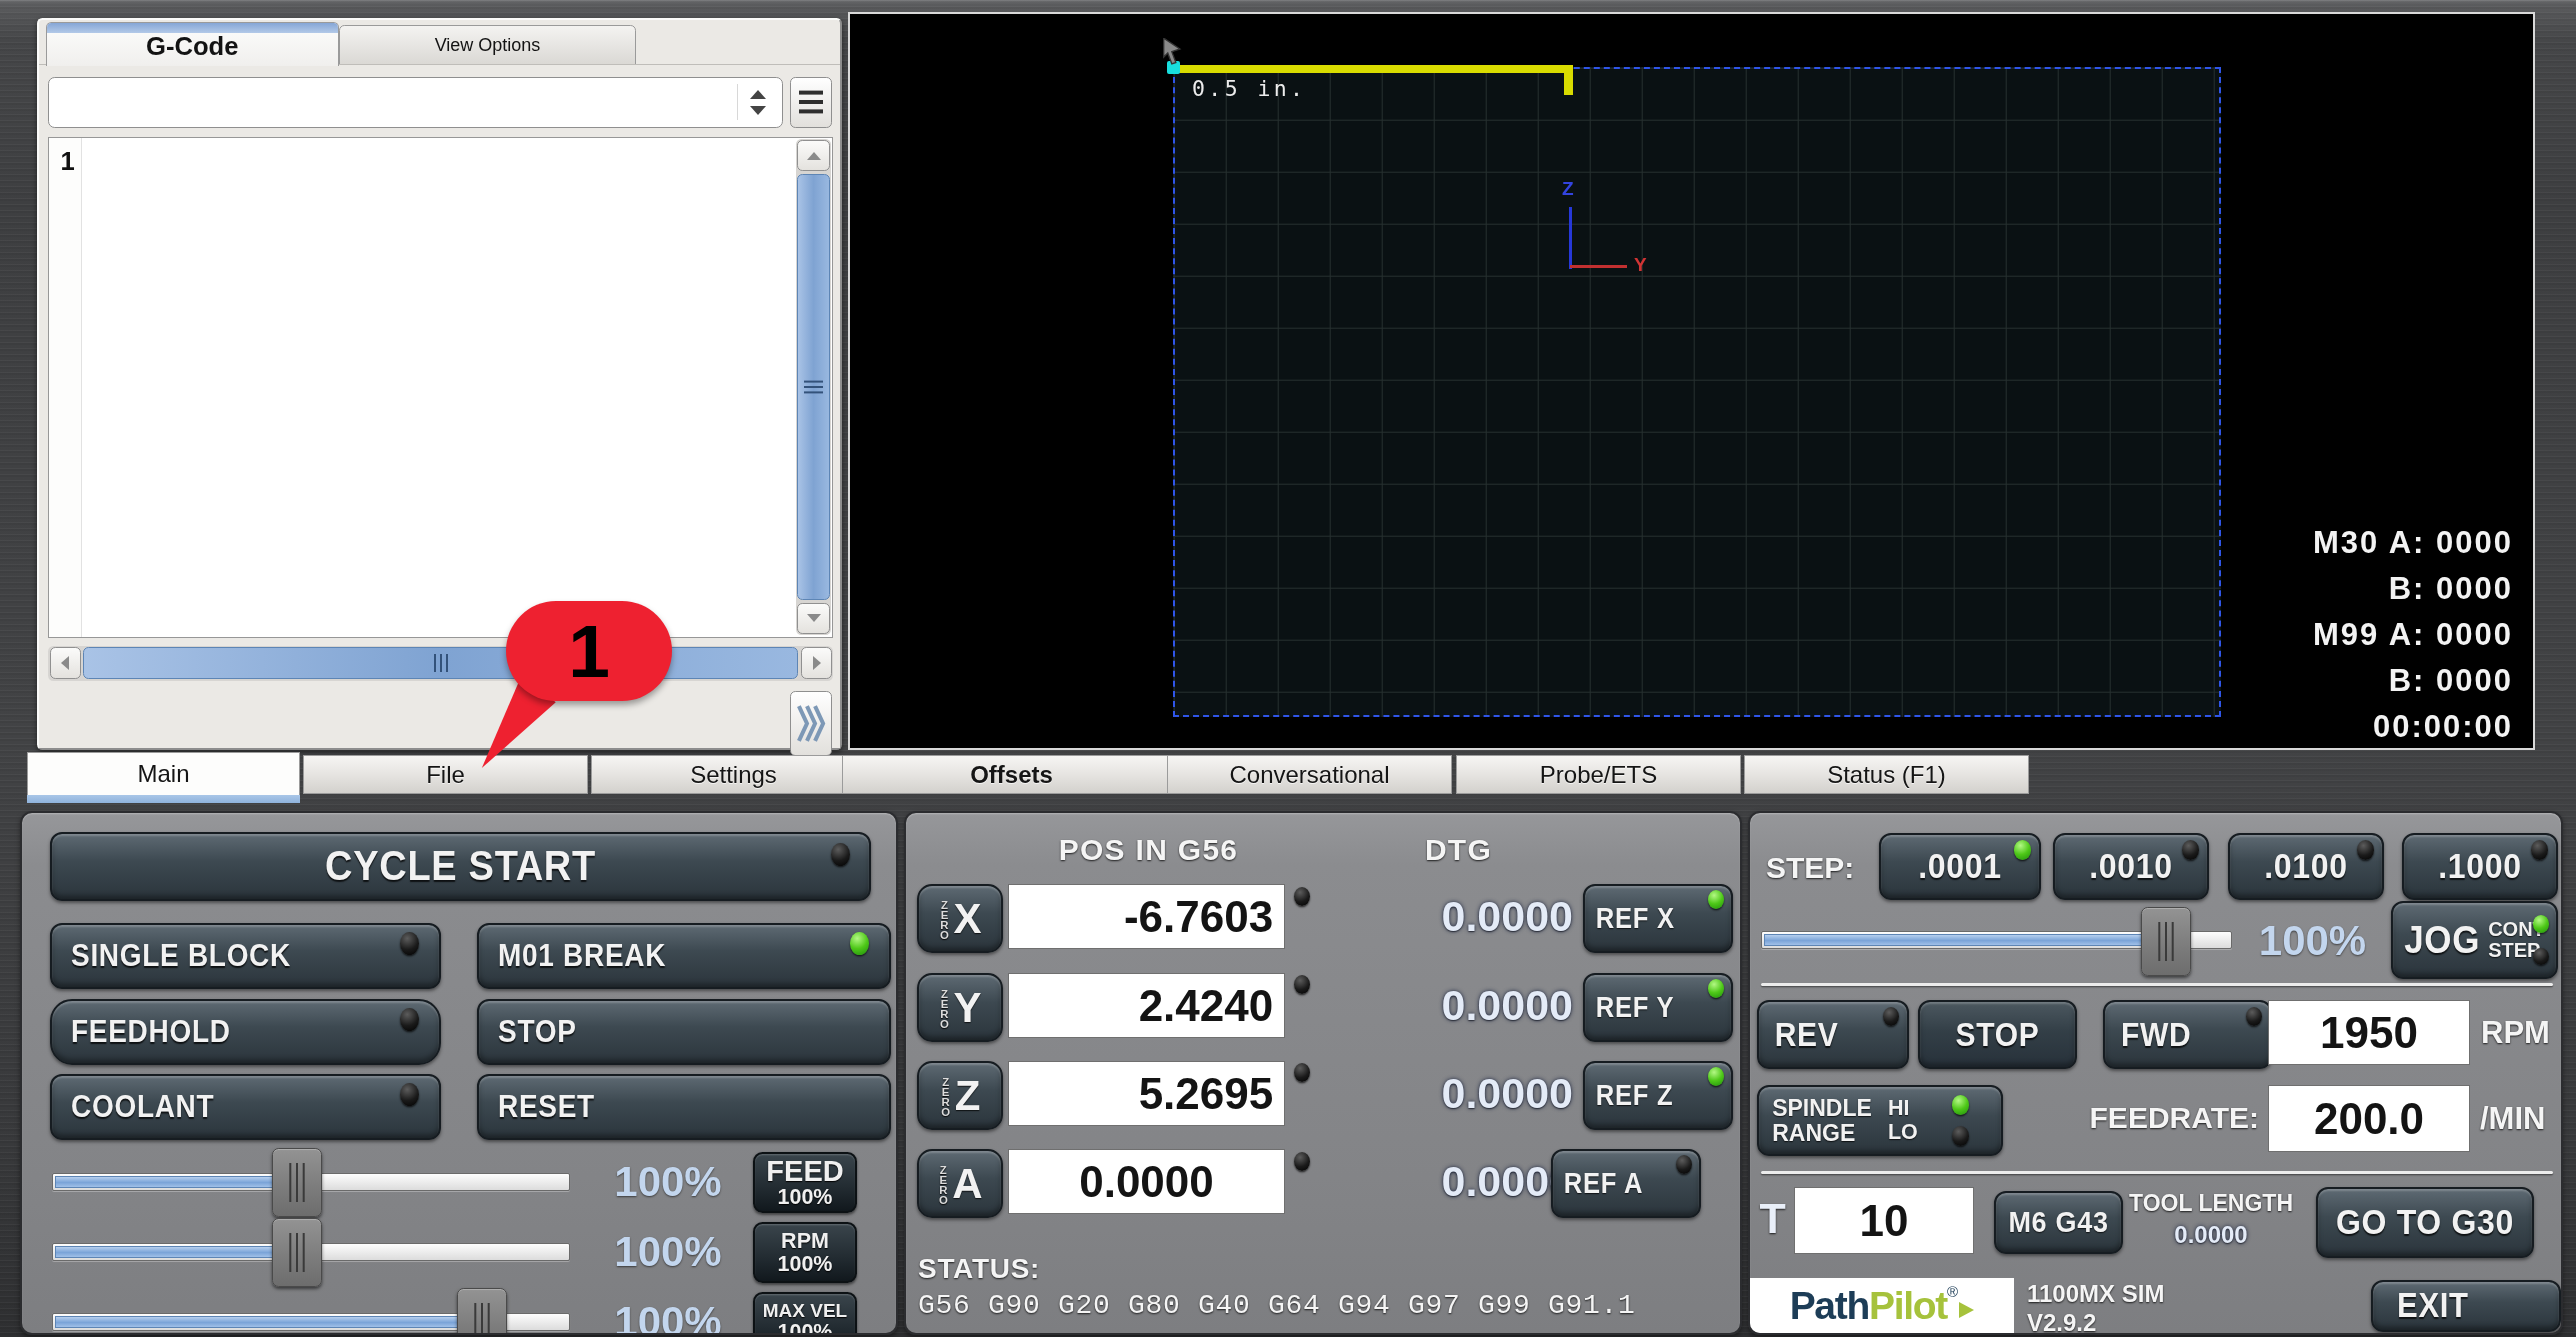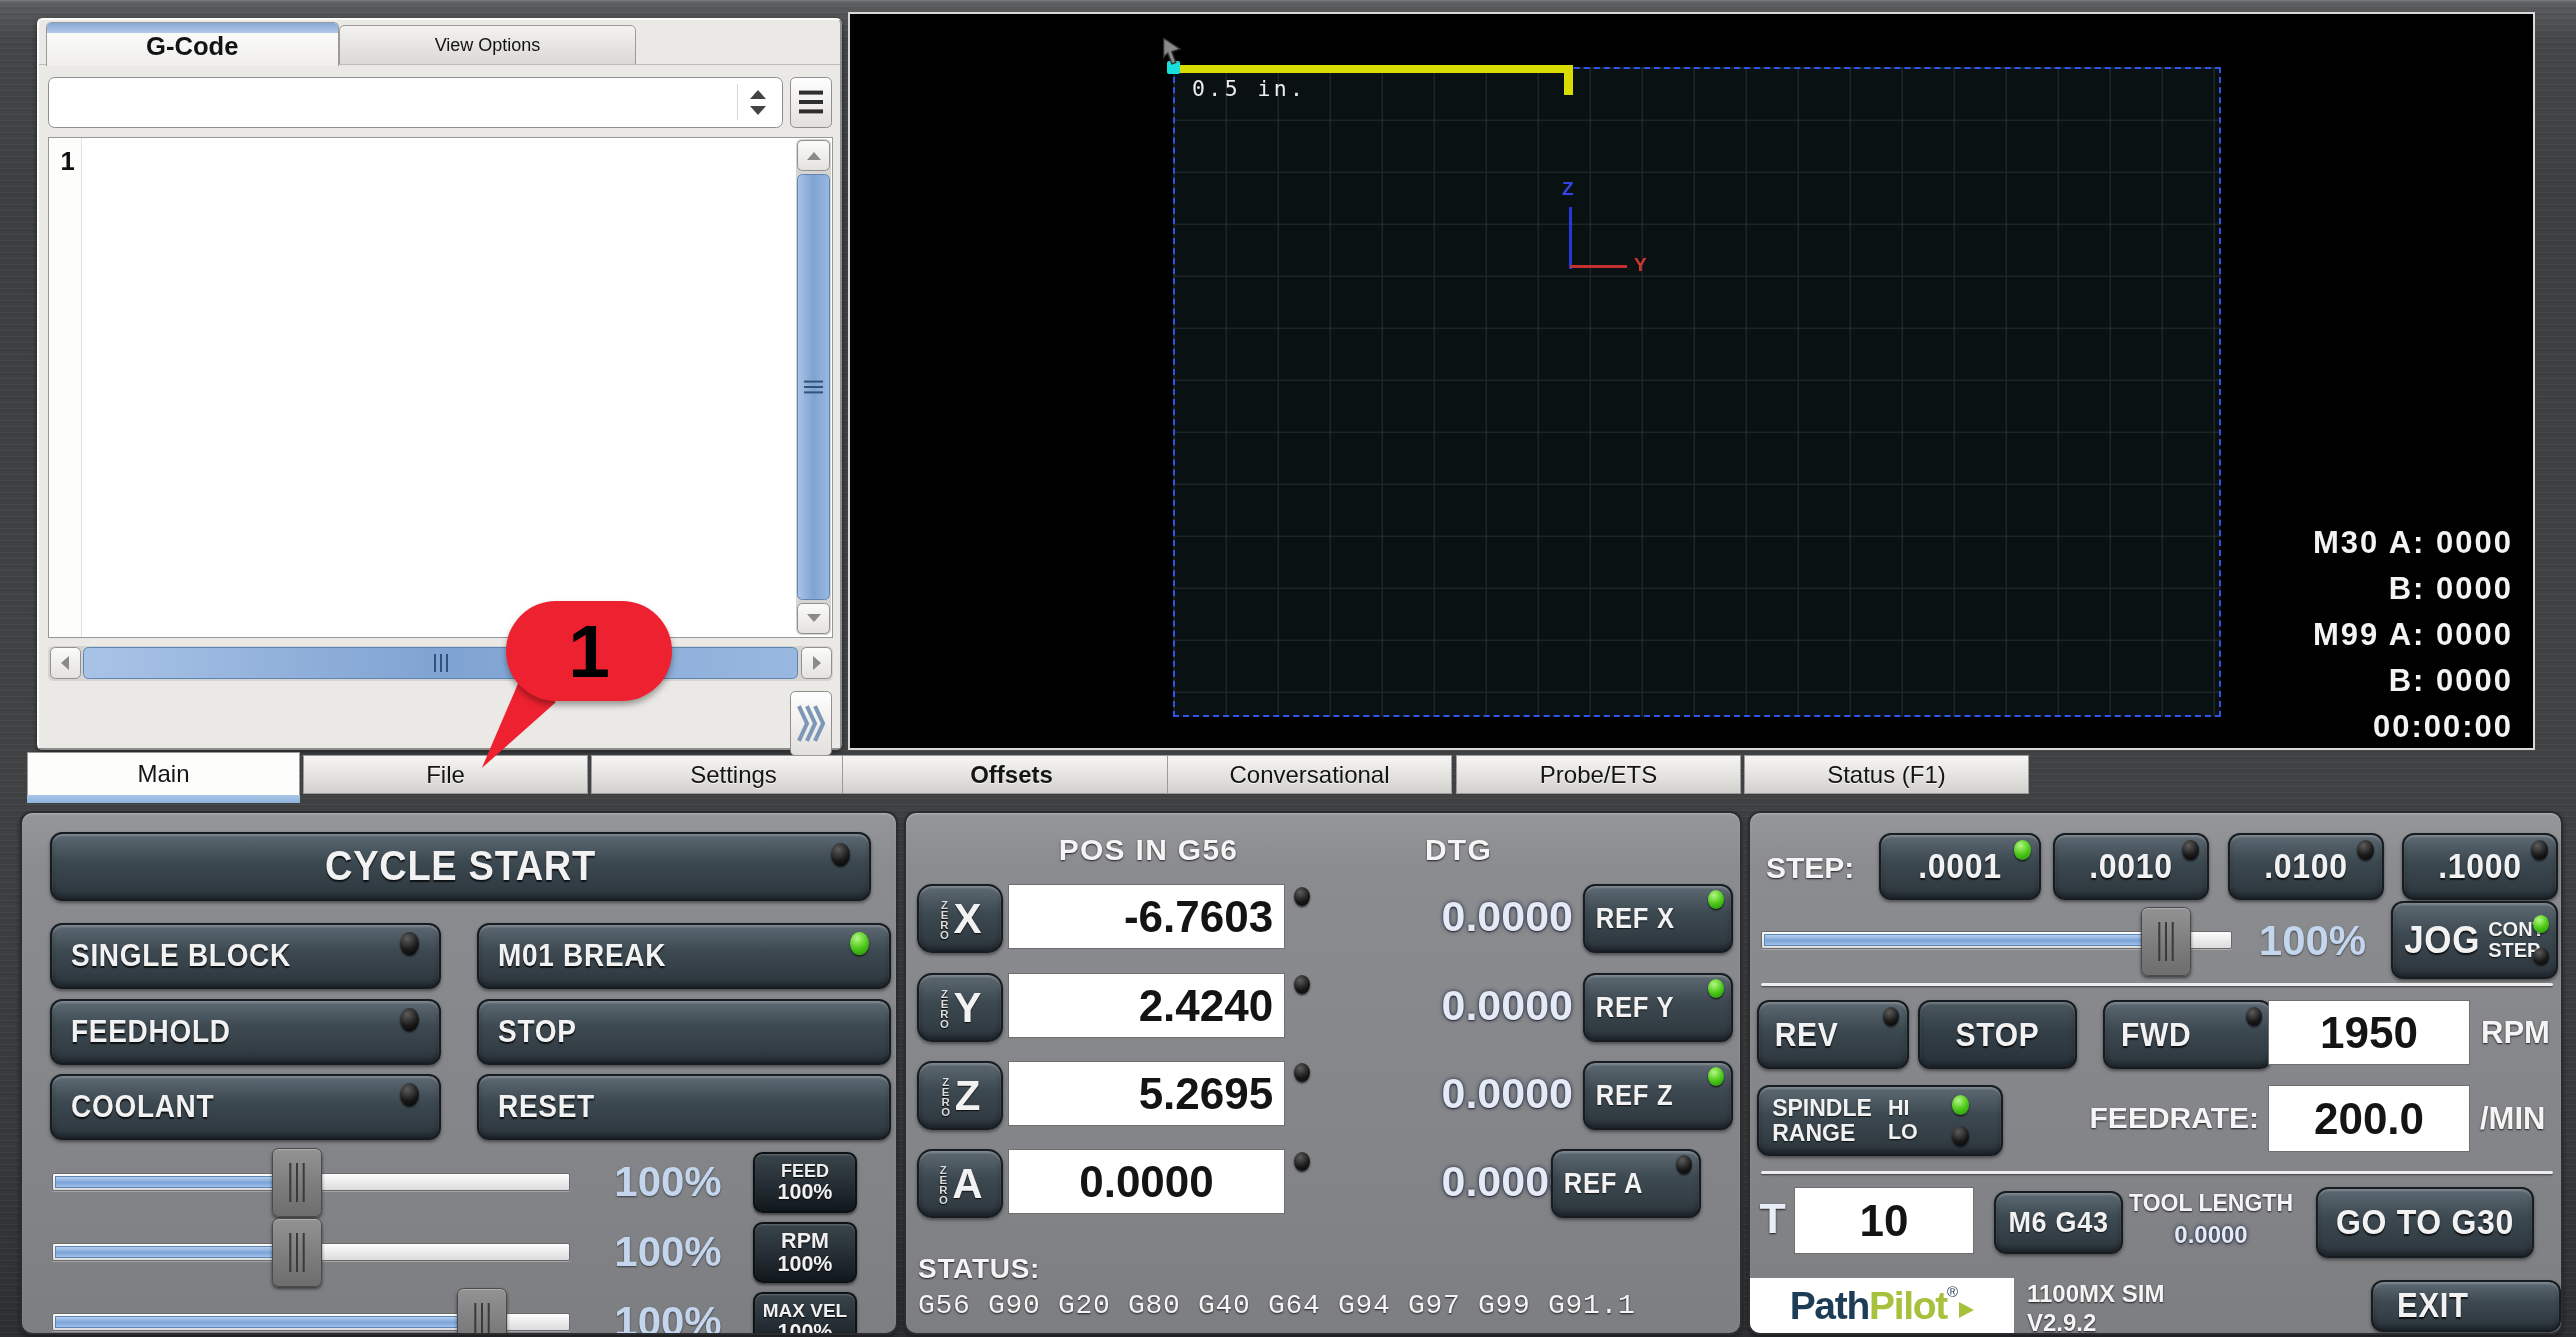--- a/index.html
+++ b/index.html
@@ -187,21 +187,21 @@
 
   <div class="dark-btn" style="left:28px;top:110px;width:368px;height:62px;font-size:28px;justify-content:flex-start;padding-left:19px;">
     <span class="tall">SINGLE BLOCK</span>
     <div class="led" style="right:20px;top:6.7px;"></div>
   </div>
   <div class="dark-btn" style="left:455px;top:110px;width:391px;height:62px;font-size:28px;justify-content:flex-start;padding-left:19px;">
     <span class="tall">M01 BREAK</span>
     <div class="led on" style="right:20px;top:6.7px;"></div>
   </div>
 
-  <div class="dark-btn" style="left:28px;top:186px;width:368px;height:62px;font-size:28px;justify-content:flex-start;padding-left:19px;">
+  <div class="dark-btn" style="left:28px;top:186px;width:368px;height:62px;font-size:28px;justify-content:flex-start;padding-left:19px;border-radius:22px;">
     <span class="tall">FEEDHOLD</span>
     <div class="led" style="right:20px;top:6.7px;"></div>
   </div>
   <div class="dark-btn" style="left:455px;top:186px;width:391px;height:62px;font-size:28px;justify-content:flex-start;padding-left:19px;">
     <span class="tall">STOP</span>
   </div>
 
   <div class="dark-btn" style="left:28px;top:261px;width:368px;height:62px;font-size:28px;justify-content:flex-start;padding-left:19px;">
     <span class="tall">COOLANT</span>
     <div class="led" style="right:20px;top:6.7px;"></div>
@@ -211,21 +211,21 @@
   </div>
 
   <div class="trough" style="left:30px;top:360px;width:518px;">
     <div class="fill" style="width:222px;"></div>
   </div>
   <div class="thumb" style="left:250px;top:335px;">
       <div class="grip"></div>
     </div>
   <div class="olabel" style="left:572px;top:345px;width:148px;text-align:center;font-size:42px;">100%</div>
   <div class="badge" style="left:731px;top:339px;width:100px;height:57px;">
-    <span style="font-size:18px;">FEED</span>
+    <span style="font-size:29px;">FEED</span>
     <span style="font-size:21.5px;">100%</span>
   </div>
 
   <div class="trough" style="left:30px;top:430px;width:518px;">
     <div class="fill" style="width:222px;"></div>
   </div>
   <div class="thumb" style="left:250px;top:405px;">
       <div class="grip"></div>
     </div>
   <div class="olabel" style="left:572px;top:415px;width:148px;text-align:center;font-size:42px;">100%</div>

